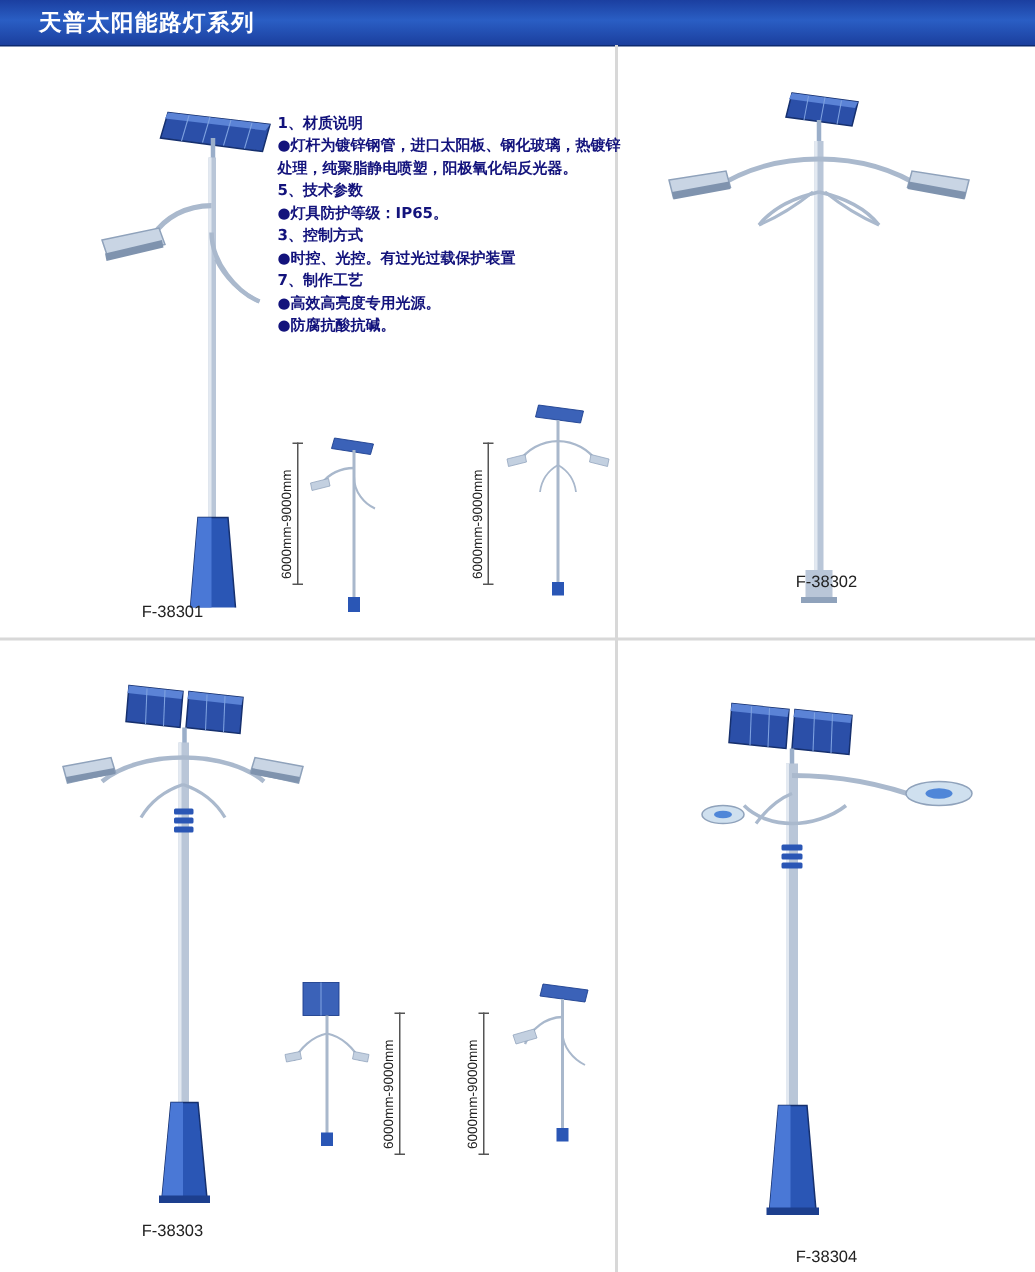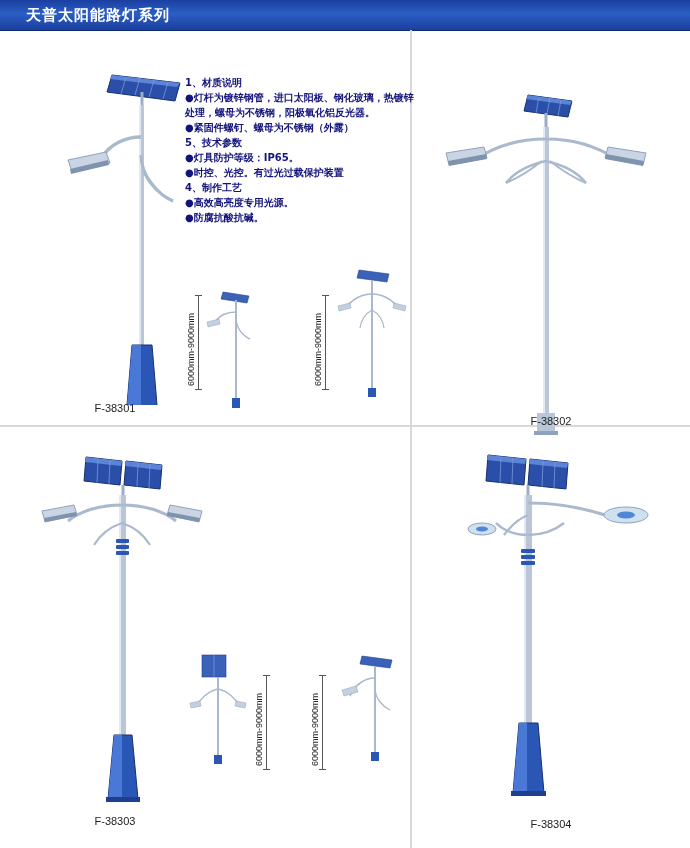--- a/index.html
+++ b/index.html
@@ -34,23 +34,23 @@
   .divider-h{
     position:absolute;left:0;top:425px;width:410px;height:2px;
     background:#d8d8d8;
   }
   .divider-h2{
     position:absolute;left:412px;top:425px;width:278px;height:2px;
     background:#d8d8d8;
   }
   .panel{position:absolute;}
   .p1{left:0;top:30px;width:410px;height:395px;}
-  .p2{left:412px;top:30px;width:278px;height:395px;margin-top:33px;}
+  .p2{left:412px;top:30px;width:278px;height:395px;}
   .p3{left:0;top:427px;width:410px;height:421px;}
-  .p4{left:412px;top:413px;width:278px;height:421px;}
+  .p4{left:412px;top:427px;width:278px;height:421px;}
 
   .code{
     position:absolute;width:100%;text-align:center;
     font-size:11px;color:#222;font-family:"Liberation Sans", sans-serif;
   }
 
   
   .spec{
     position:absolute;left:185px;top:45px;width:215px;
     font-family:"DejaVu Sans", sans-serif;
@@ -122,26 +122,26 @@
       </g>
 
       <polygon points="92,300 112,300 118,372 86,372" fill="#2a56b5" stroke="#16306e" stroke-width="1"></polygon>
       <polygon points="92,300 101,300 101,372 86,372" fill="#4a78d6"></polygon>
       <rect x="84" y="370" width="36" height="5" fill="#1d3f8e"></rect>
     </svg>
 
     <div class="spec">
       <div>1、材质说明</div>
       <div>●灯杆为镀锌钢管，进口太阳板、钢化玻璃，热镀锌</div>
-      <div>处理，螺母为不锈钢，阳极氧化铝反光器。</div>
-      <div>●紧固件螺钉、螺母为不锈钢（外露）</div>
+      <div>处理，纯聚脂静电喷塑，阳极氧化铝反光器。</div>
       <div>5、技术参数</div>
       <div>●灯具防护等级：IP65。</div>
+      <div>3、控制方式</div>
       <div>●时控、光控。有过光过载保护装置</div>
-      <div>4、制作工艺</div>
+      <div>7、制作工艺</div>
       <div>●高效高亮度专用光源。</div>
       <div>●防腐抗酸抗碱。</div>
     </div>
 
     <svg class="thumb" width="80" height="140" style="left:205px;top:240px;">
       <polygon points="18,22 44,26 42,33 16,29" fill="#3b62b8" stroke="#1d3f8e" stroke-width="0.6"></polygon>
       <rect x="30" y="30" width="2" height="105" fill="#a9b8cc"></rect>
       <path d="M31,42 C22,42 14,46 10,52" stroke="#a9b8cc" stroke-width="1.6" fill="none"></path>
       <polygon points="2,52 14,49 15,54 3,57" fill="#c3d0e0" stroke="#8fa2bb" stroke-width="0.5"></polygon>
       <path d="M31,48 C31,58 38,66 45,69" stroke="#a9b8cc" stroke-width="1.4" fill="none"></path>

